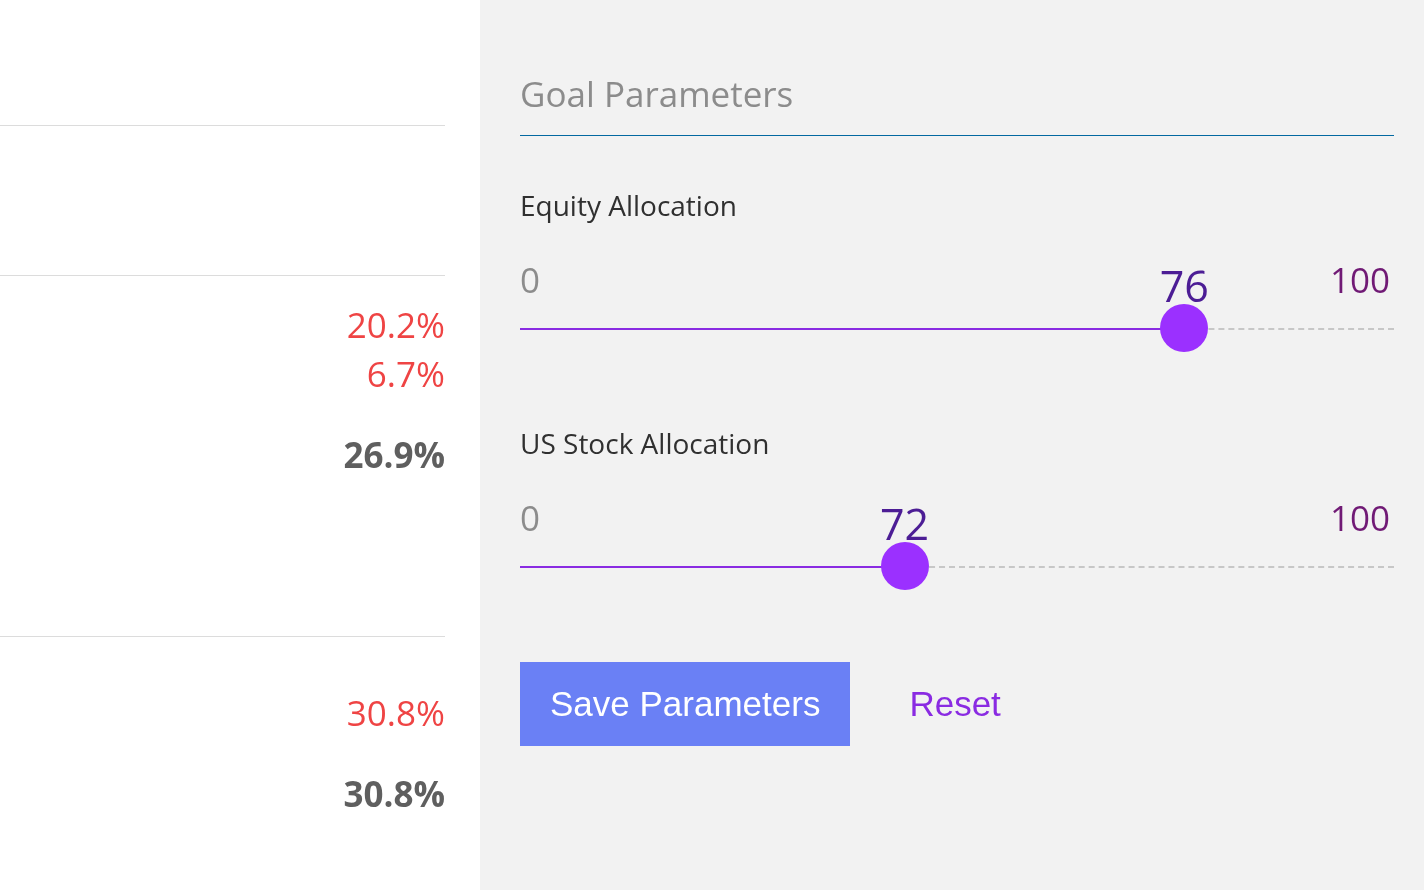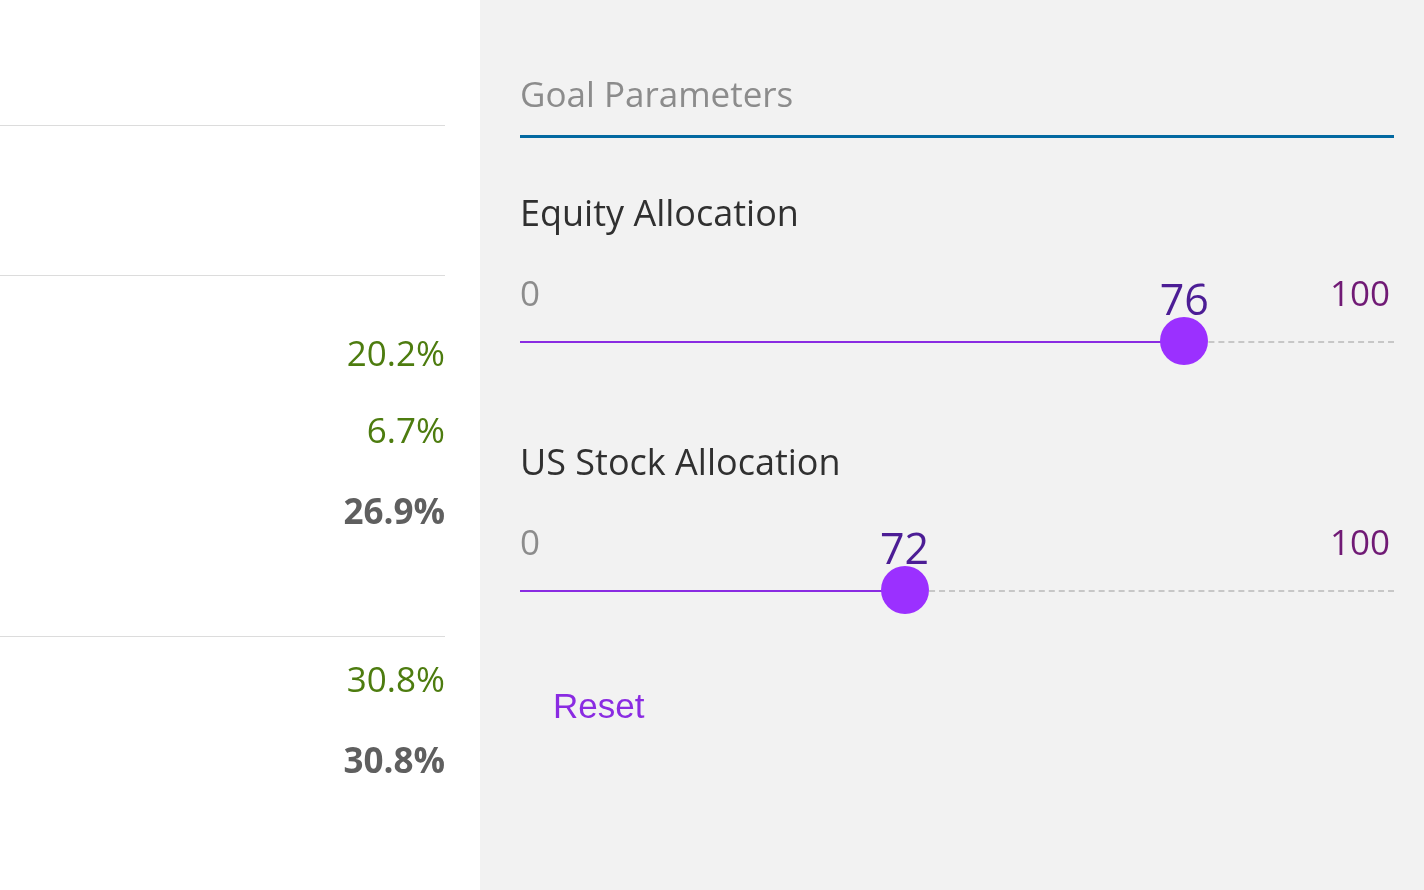--- a/index.html
+++ b/index.html
@@ -45,52 +45,51 @@
     .line-2 { top: 275px; }
     .line-3 { top: 636px; }
 
     .percent-block {
       position: absolute;
       right: 35px;
       text-align: right;
     }
 
     .pct {
-      color: #4d7c0f;
+      color: #ef4444;
       font-size: 35px;
       font-weight: 400;
       line-height: 1.4;
-      margin-top: 28px;
     }
 
     .pct-bold {
       color: #5f5f5f;
       font-size: 35px;
       font-weight: 700;
       line-height: 1.4;
       margin-top: 32px;
     }
 
     
     .section-title {
       color: #8c8c8c;
       font-size: 35px;
       font-weight: 400;
       padding-bottom: 18px;
-      border-bottom: 3px solid #0369a1;
+      border-bottom: 1px solid #0369a1;
       margin-bottom: 50px;
     }
 
     .slider-group {
       margin-bottom: 70px;
     }
 
     .slider-label {
       color: #303030;
-      font-size: 36px;
+      font-size: 28px;
       font-weight: 400;
       margin-bottom: 32px;
     }
 
     .slider-header {
       position: relative;
       height: 44px;
     }
 
     .slider-min {
@@ -185,21 +184,21 @@
   <div class="grid-line line-1"></div>
   <div class="grid-line line-2"></div>
   <div class="grid-line line-3"></div>
 
   <div class="percent-block" style="top:300px;">
     <div class="pct">20.2%</div>
     <div class="pct">6.7%</div>
     <div class="pct-bold">26.9%</div>
   </div>
 
-  <div class="percent-block" style="top:626px;">
+  <div class="percent-block" style="top:688px;">
     <div class="pct">30.8%</div>
     <div class="pct-bold">30.8%</div>
   </div>
 </div>
 
 <div class="right-panel">
   <div class="section-title">Goal Parameters</div>
 
   <div class="slider-group">
     <div class="slider-label">Equity Allocation</div>
@@ -223,15 +222,16 @@
       <div class="slider-max">100</div>
     </div>
     <div class="slider-track-container">
       <div class="slider-track"></div>
       <div class="slider-fill" style="width: 44%;"></div>
       <div class="slider-thumb" style="left: 44%;"></div>
     </div>
   </div>
 
   <div class="button-row">
+    <button class="btn-primary">Save Parameters</button>
     <button class="btn-link">Reset</button>
   </div>
 </div>
 
 </body></html>

